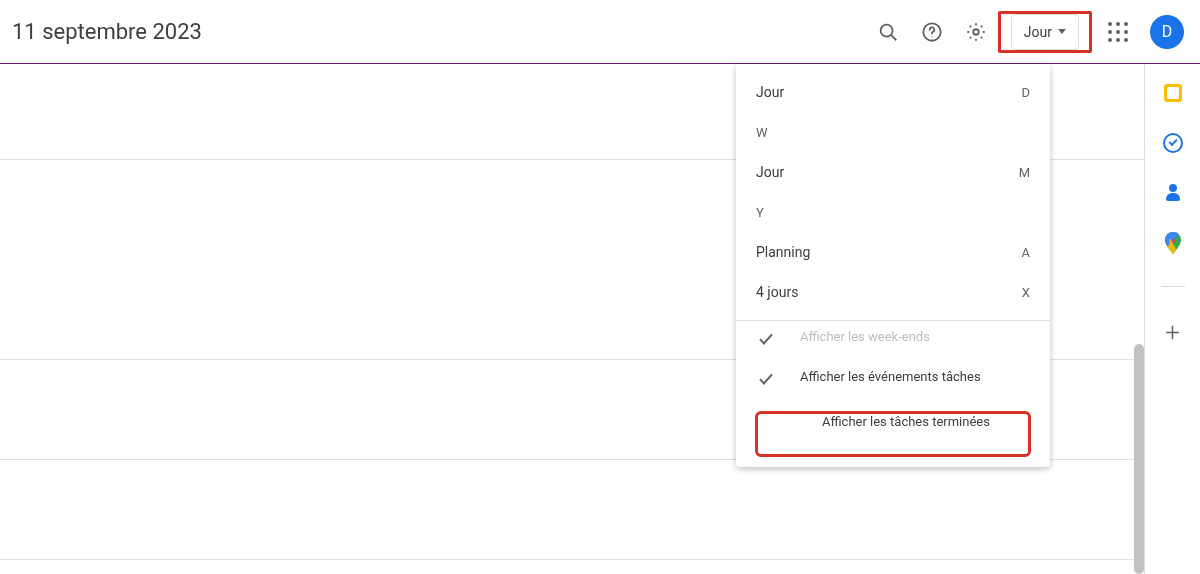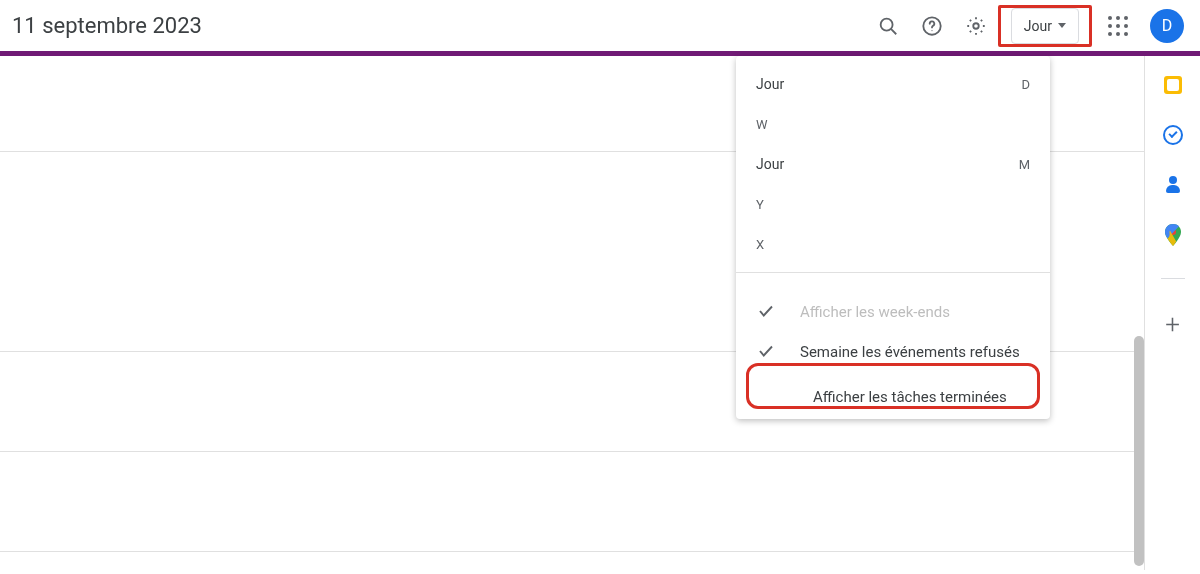--- a/index.html
+++ b/index.html
@@ -1,42 +1,42 @@
 <!DOCTYPE html>
 <html><head>
 <meta charset="utf-8">
 <style>
 *{box-sizing:border-box;margin:0;padding:0;font-family:Roboto,Arial,sans-serif}
 body{width:1200px;height:574px;overflow:hidden;background:#fff;position:relative}
-.header{display:flex;align-items:center;height:56px;padding:0 16px 0 12px;border-bottom:5px solid #701a75}
+.header{display:flex;align-items:center;height:64px;padding:0 16px 0 12px;border-bottom:1px solid #701a75}
 .title{font-size:22px;color:#3c4043;font-weight:400;flex:0 0 auto}
 .spacer{flex:1}
 .icon-btn{width:40px;height:40px;border-radius:50%;display:flex;align-items:center;justify-content:center;cursor:pointer;color:#5f6368;margin:0 2px}
 .icon-btn svg{width:22px;height:22px;fill:currentColor}
 .icon-btn.stroke svg{fill:none;stroke:currentColor;stroke-width:2}
 .view-btn{display:flex;align-items:center;gap:6px;height:36px;padding:0 12px;border:1px solid #dadce0;border-radius:4px;color:#3c4043;font-size:14px;cursor:pointer;margin:0 10px}
 .view-btn .caret{width:0;height:0;border-left:4px solid transparent;border-right:4px solid transparent;border-top:5px solid #5f6368}
 .view-btn-wrap{position:relative;border:3px solid #d93025;border-radius:2px}
 .apps-btn{width:40px;height:40px;display:flex;align-items:center;justify-content:center;cursor:pointer;margin:0 6px}
 .apps-grid{display:grid;grid-template-columns:repeat(3,4px);grid-template-rows:repeat(3,4px);gap:4px}
 .apps-grid span{width:4px;height:4px;background:#5f6368;border-radius:50%}
 .avatar{width:34px;height:34px;border-radius:50%;background:#1a73e8;color:#fff;display:flex;align-items:center;justify-content:center;font-size:16px;margin-left:6px;cursor:pointer}
 .main{position:relative;display:flex;height:514px}
 .calendar-area{flex:1;position:relative}
 .grid-line{position:absolute;left:0;right:0;border-top:1px solid #e0e0e0}
 .dropdown{position:absolute;top:0;right:94px;width:314px;background:#fff;border-radius:4px;box-shadow:0 2px 6px rgba(0,0,0,0.25);padding:8px 0;z-index:10}
 .dd-item{display:flex;align-items:center;height:40px;padding:0 20px;font-size:14px;color:#3c4043;cursor:pointer}
 .dd-item .lbl{flex:1}
 .dd-item .shortcut{color:#5f6368;font-size:13px}
 .dd-sep{height:1px;background:#e0e0e0;margin:8px 0}
-.dd-toggle{display:flex;align-items:flex-end;height:40px;padding:0 20px;font-size:15px;color:#3c4043;cursor:pointer;gap:24px}
+.dd-toggle{display:flex;align-items:flex-start;height:40px;padding:0 20px;font-size:13px;color:#3c4043;cursor:pointer;gap:24px}
 .dd-toggle .chk{width:20px;height:20px;flex-shrink:0;display:flex;align-items:center;justify-content:center;color:#5f6368}
 .dd-toggle .chk svg{width:18px;height:18px;fill:none;stroke:currentColor;stroke-width:2.5}
 .dd-toggle.disabled .tlbl{color:#bdbdbd}
-.hl{border:3px solid #d93025;border-radius:12px;margin:2px 10px}
+.hl{border:3px solid #d93025;border-radius:6px;margin:2px 19px}
 .side-panel{width:56px;border-left:1px solid #e0e0e0;display:flex;flex-direction:column;align-items:center;padding-top:18px;gap:28px;position:relative}
 .side-icon{width:22px;height:22px;cursor:pointer;display:flex;align-items:center;justify-content:center}
 .keep{width:18px;height:18px;background:#fbbc04;border-radius:3px;position:relative}
 .keep::after{content:"";position:absolute;top:3px;left:3px;width:12px;height:12px;background:#fff;border-radius:2px}
 .tasks{width:20px;height:20px;border:2.5px solid #1a73e8;border-radius:50%;display:flex;align-items:center;justify-content:center}
 .tasks-inner{width:8px;height:5px;border-left:2.5px solid #1a73e8;border-bottom:2.5px solid #1a73e8;transform:rotate(-45deg);margin-top:-3px}
 .contacts{position:relative;width:18px;height:18px}
 .contacts .head{width:8px;height:8px;background:#1a73e8;border-radius:50%;position:absolute;left:5px;top:0}
 .contacts .body{width:14px;height:8px;background:#1a73e8;border-radius:6px 6px 2px 2px;position:absolute;left:2px;top:9px}
 .maps-pin{width:18px;height:22px;position:relative}
@@ -108,38 +108,43 @@
           <span class="shortcut">W</span>
         </div>
         <div class="dd-item">
           <span class="lbl">Jour</span>
           <span class="shortcut">M</span>
         </div>
         <div class="dd-item">
           <span class="shortcut">Y</span>
         </div>
         <div class="dd-item">
+          <span class="lbl">Planning</span>
+          <span class="shortcut">A</span>
+        </div>
+        <div class="dd-item">
+          <span class="lbl">4 jours</span>
           <span class="shortcut">X</span>
         </div>
         <div class="dd-sep"></div>
         <div class="dd-toggle disabled">
           <span class="chk">
             <svg viewBox="0 0 24 24">
               <polyline points="4,12 9,18 20,6"></polyline>
             </svg>
           </span>
           <span class="tlbl">Afficher les week-ends</span>
         </div>
         <div class="dd-toggle">
           <span class="chk">
             <svg viewBox="0 0 24 24">
               <polyline points="4,12 9,18 20,6"></polyline>
             </svg>
           </span>
-          <span class="tlbl">Semaine les événements refusés</span>
+          <span class="tlbl">Afficher les événements tâches</span>
         </div>
         <div class="hl">
           <div class="dd-toggle">
             <span class="chk"></span>
             <span class="tlbl">Afficher les tâches terminées</span>
           </div>
         </div>
       </div>
     <div class="scrollbar-stub"></div>
   </div>

